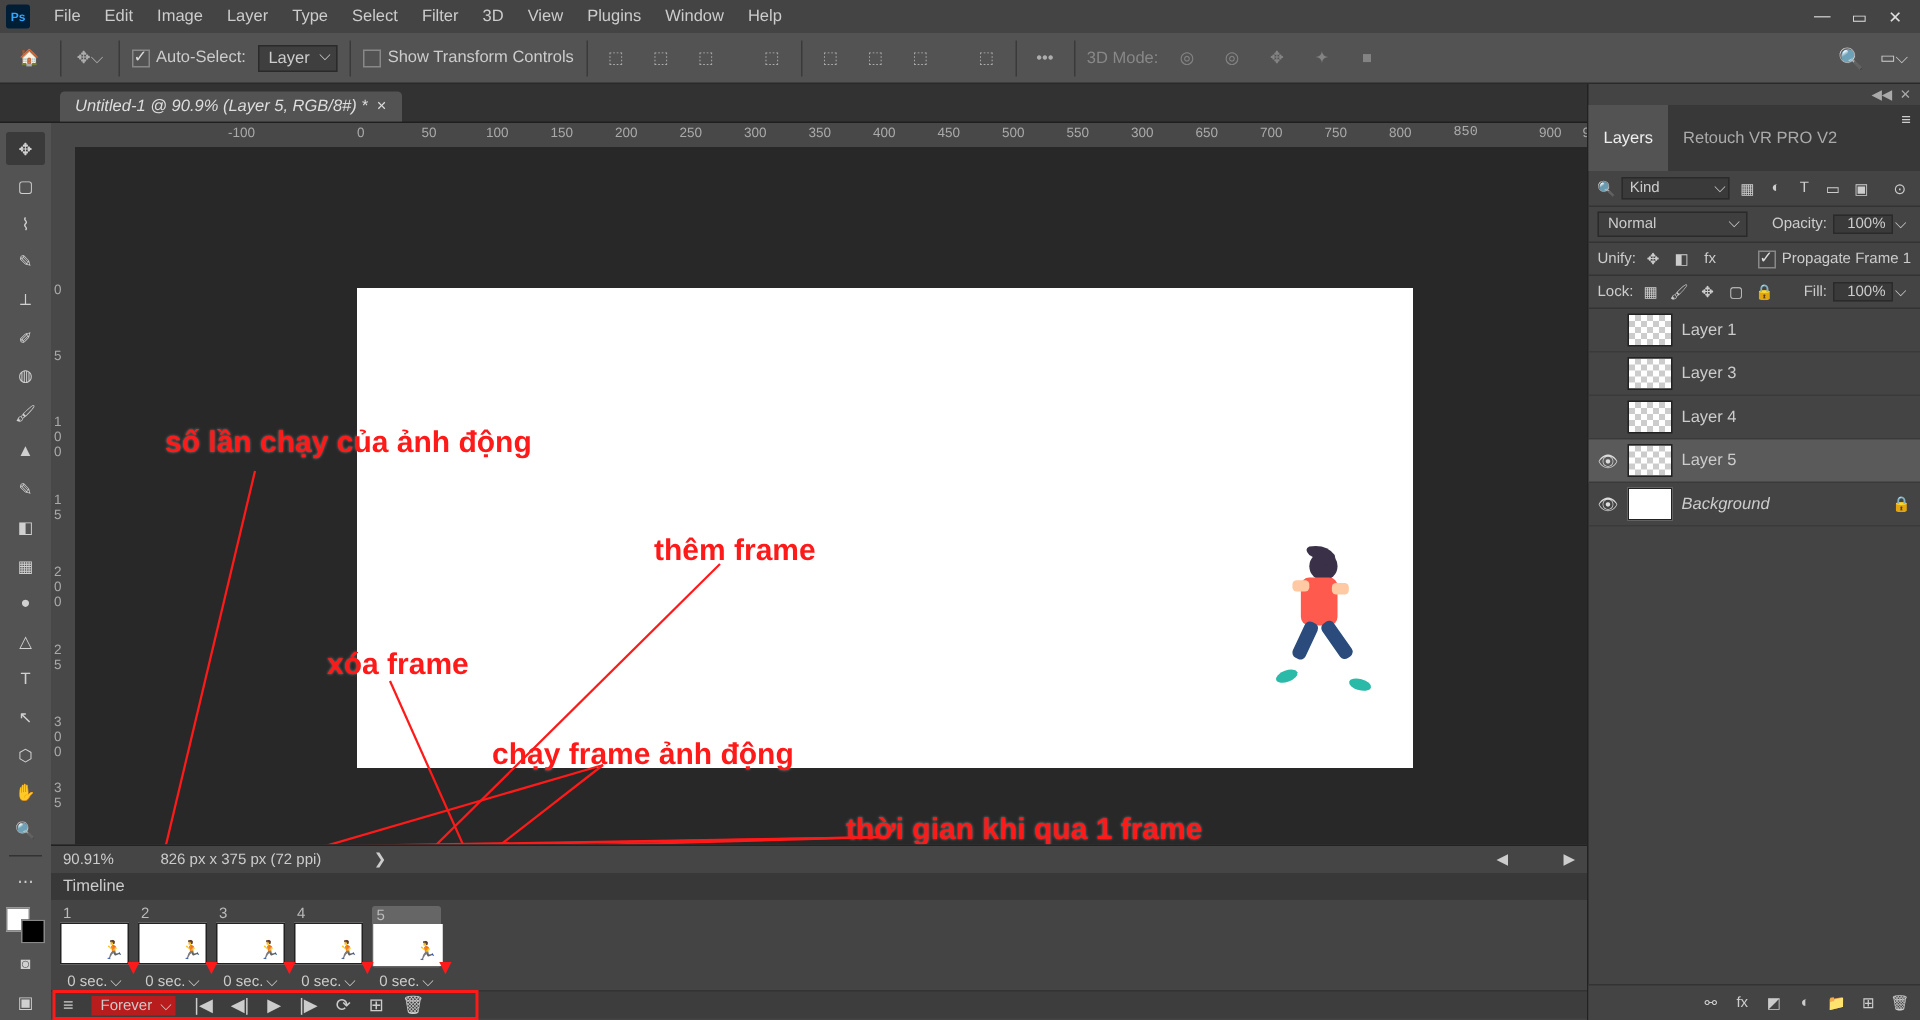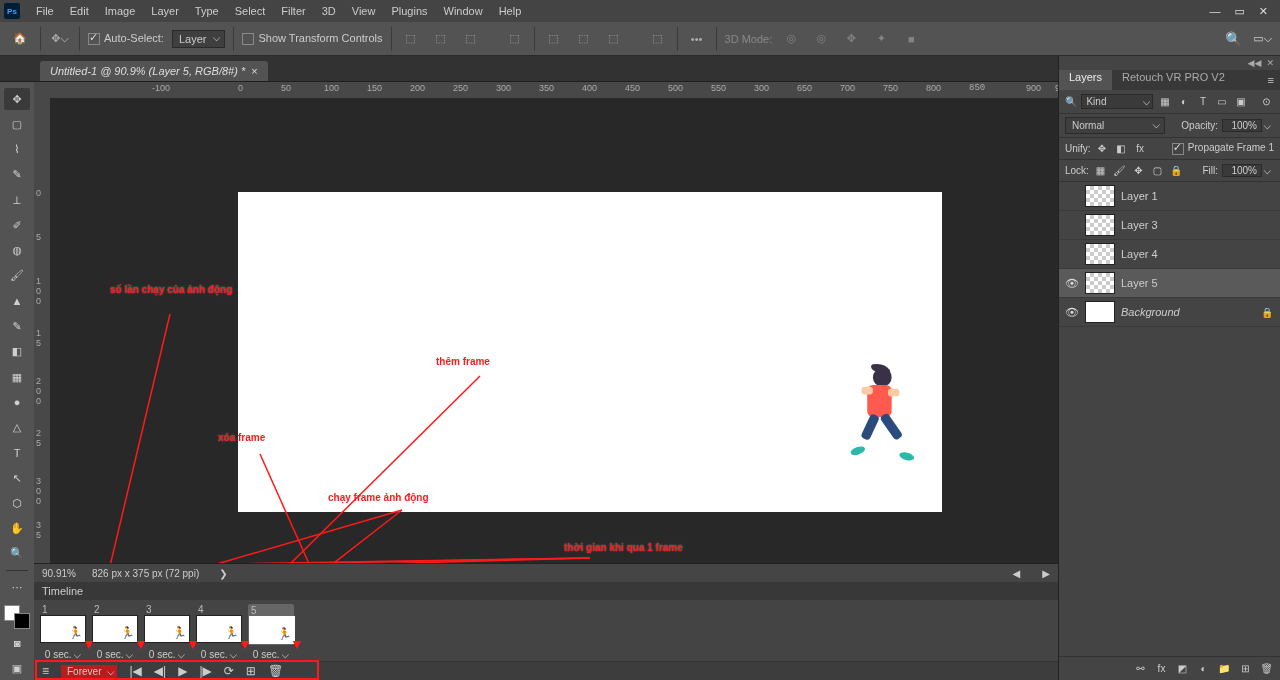--- a/index.html
+++ b/index.html
@@ -26,53 +26,53 @@
 
 .workspace { position:absolute; top:82px; left:34px; right:222px; bottom:117px; background:#282828; }
 .ruler-h { height:16px; background:#484848; position:relative; overflow:hidden; font-size:9px; color:#aaa;}
 .ruler-h span { position:absolute; top:1px; }
 .ruler-v { position:absolute; left:0; top:16px; bottom:0; width:16px; background:#484848; font-size:9px; color:#aaa;}
 .ruler-v span { position:absolute; left:2px; }
 .canvas-area { position:absolute; top:16px; left:16px; right:0; bottom:0; background:#282828; overflow:hidden;}
 .canvas { position:absolute; left:188px; top:94px; width:704px; height:320px; background:#fff; }
 .runner { position:absolute; right:24px; bottom:42px; width:94px; height:108px; }
 
-.annot { position:absolute; color:#ff1a1a; font-weight:bold; font-size:10px; text-shadow:0 0 2px rgba(255,255,255,0.4); pointer-events:none;}
+.annot { position:absolute; color:#ff1a1a; font-weight:bold; font-size:20px; text-shadow:0 0 2px rgba(255,255,255,0.4); pointer-events:none;}
 svg.lines { position:absolute; top:0; left:0; pointer-events:none;}
 
 .toolbar-left { position:absolute; left:0; top:82px; width:34px; bottom:0; background:#535353; display:flex; flex-direction:column; align-items:center; padding-top:6px; gap:3px;}
 .toolbar-left .tool { width:26px; height:24px; display:flex; align-items:center; justify-content:center; cursor:pointer; color:#d0d0d0; border-radius:2px;}
 .toolbar-left .tool.active { background:#3a3a3a; }
 .swatch-fgbg { position:relative; width:26px; height:26px; margin-top:4px;}
 .swatch-fgbg .fg { position:absolute; width:16px; height:16px; background:#fff; border:1px solid #888; left:0; top:0;}
 .swatch-fgbg .bg { position:absolute; width:16px; height:16px; background:#000; border:1px solid #888; right:0; bottom:0;}
 
 .panels { position:absolute; right:0; top:56px; width:222px; bottom:0; background:#444444; display:flex; flex-direction:column; border-left:1px solid #222;}
 .panels .tabs { display:flex; background:#383838; }
-.panels .ptab { padding:1px 10px; font-size:11px; cursor:pointer; color:#aaa;}
+.panels .ptab { padding:16px 10px; font-size:11px; cursor:pointer; color:#aaa;}
 .panels .ptab.active { background:#535353; color:#eee;}
 .filter-row { display:flex; align-items:center; padding:4px 6px; gap:4px; border-bottom:1px solid #333;}
 .filter-row .search { flex:0 0 72px; background:#3a3a3a; border:1px solid #2a2a2a; padding:1px 4px; font-size:10px; position:relative;}
 .filter-row .search::after { content:"⌵"; position:absolute; right:2px;}
 .mini { width:15px; height:15px; display:flex; align-items:center; justify-content:center; font-size:10px; cursor:pointer; color:#ccc;}
 .blend-row, .lock-row, .unify-row { display:flex; align-items:center; padding:3px 6px; gap:4px; border-bottom:1px solid #333; font-size:10px;}
 .blend-row .combo { flex:0 0 100px;}
 .pct-box { background:#3a3a3a; border:1px solid #2a2a2a; padding:0 4px; width:40px; position:relative; text-align:right;}
 .pct-box::after{content:"⌵"; position:absolute; right:-10px;}
 .layer-list { flex:1; overflow:auto; }
 .layer { display:flex; align-items:center; padding:3px 6px; gap:6px; border-bottom:1px solid #3a3a3a; cursor:pointer;}
 .layer.selected { background:#5a5a5a;}
 .eye { width:14px; text-align:center; color:#ddd; font-size:11px;}
 .thumb { width:30px; height:22px; background-image: repeating-conic-gradient(#ccc 0 25%, #fff 0 50%); background-size:8px 8px; border:1px solid #222;}
 .thumb.white { background:#fff;}
 .layer .name { font-size:11px;}
 .layer .name.italic { font-style:italic;}
 .lock-icon { margin-left:auto; font-size:10px;}
 .panel-footer { display:flex; justify-content:flex-end; gap:6px; padding:4px 6px; border-top:1px solid #333; background:#444;}
-.status { position:absolute; left:34px; right:222px; bottom:98px; height:19px; background:#454545; display:flex; align-items:center; padding:0 8px; font-size:10px; gap:16px; border-top:1px solid #222;}
+.status { position:absolute; left:34px; right:222px; bottom:98px; height:19px; background:#454545; display:flex; align-items:center; padding:0 8px; font-size:10px; gap:31px; border-top:1px solid #222;}
 .status .arrow { margin-left:4px; cursor:pointer;}
 .status .scrollbtn { margin-left:auto;}
 
 .timeline { position:absolute; left:34px; right:222px; bottom:0; height:98px; background:#444444; display:flex; flex-direction:column;}
 .timeline .head { padding:3px 8px; background:#383838; font-size:11px;}
 .frames-row { display:flex; gap:6px; padding:4px 6px; }
 .frame { width:46px; display:flex; flex-direction:column; cursor:pointer;}
 .frame .num { font-size:10px; color:#bbb; padding-left:2px;}
 .frame .fthumb { width:46px; height:28px; background:#fff; border:1px solid #222; position:relative;}
 .frame .fthumb .mini-run { position:absolute; right:2px; bottom:2px; font-size:12px;}

